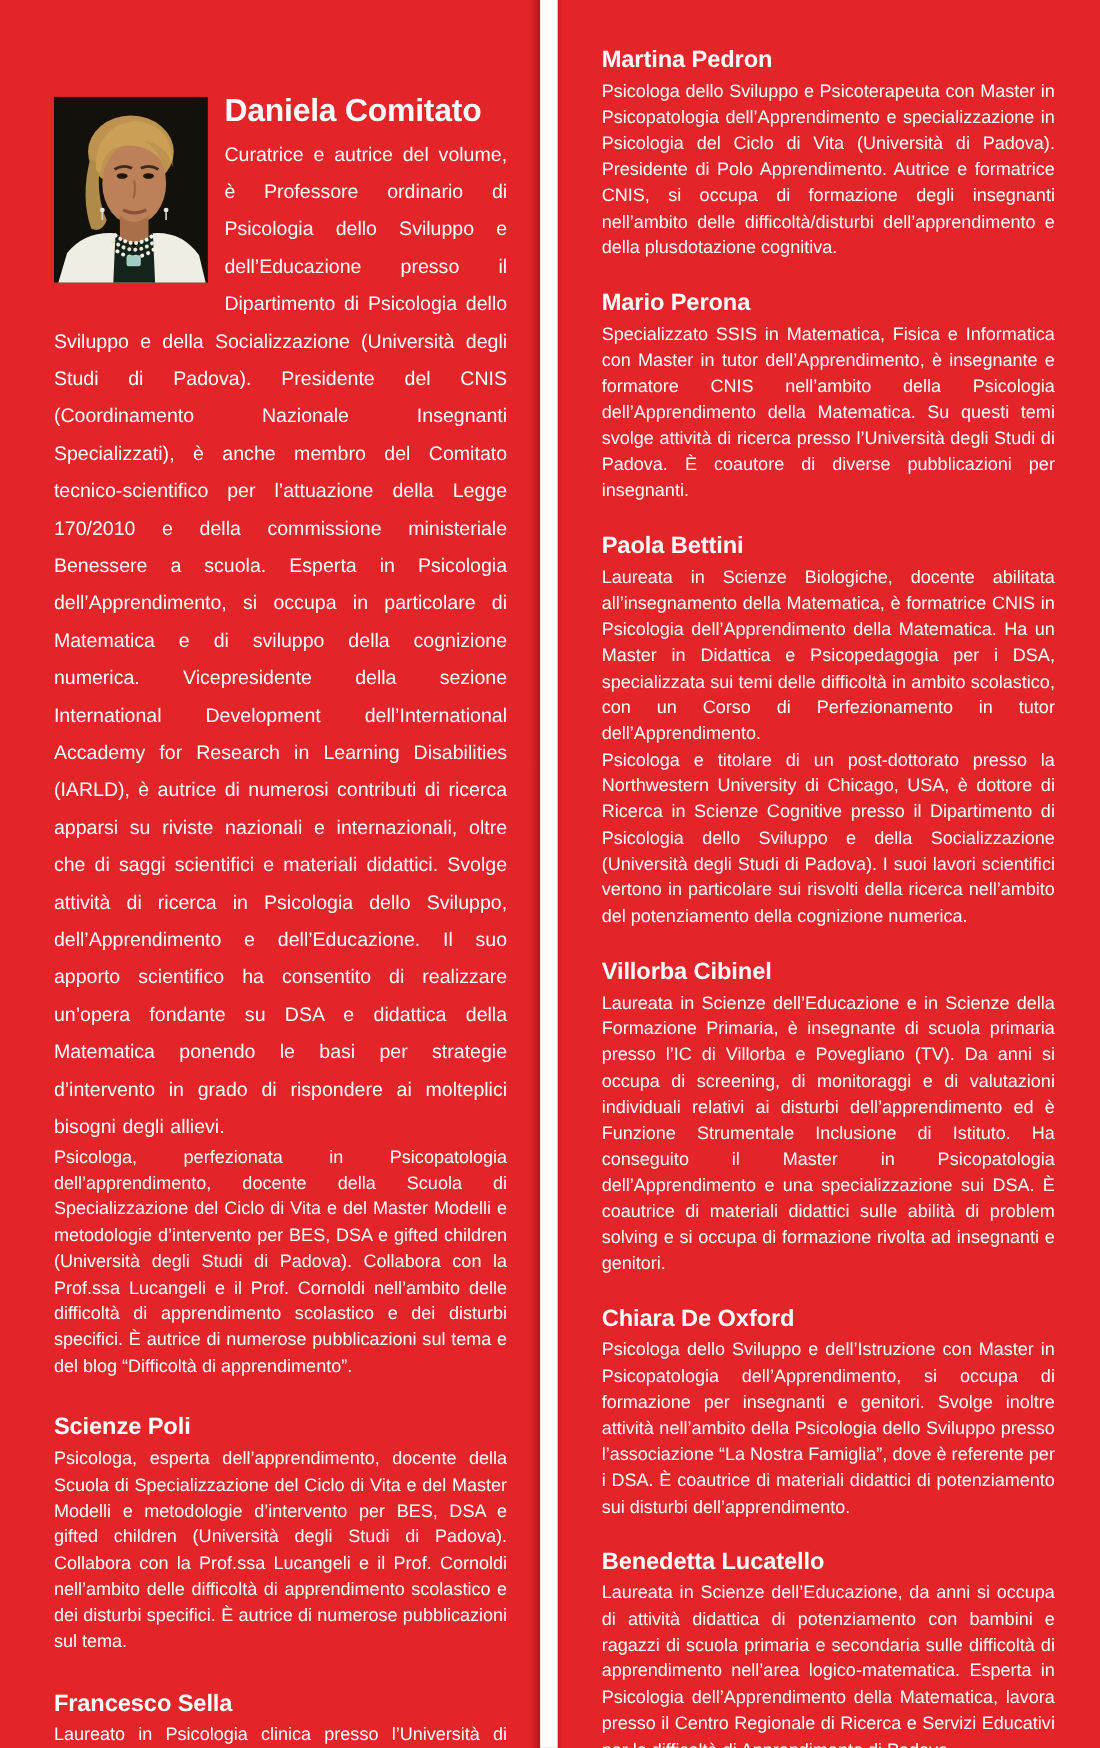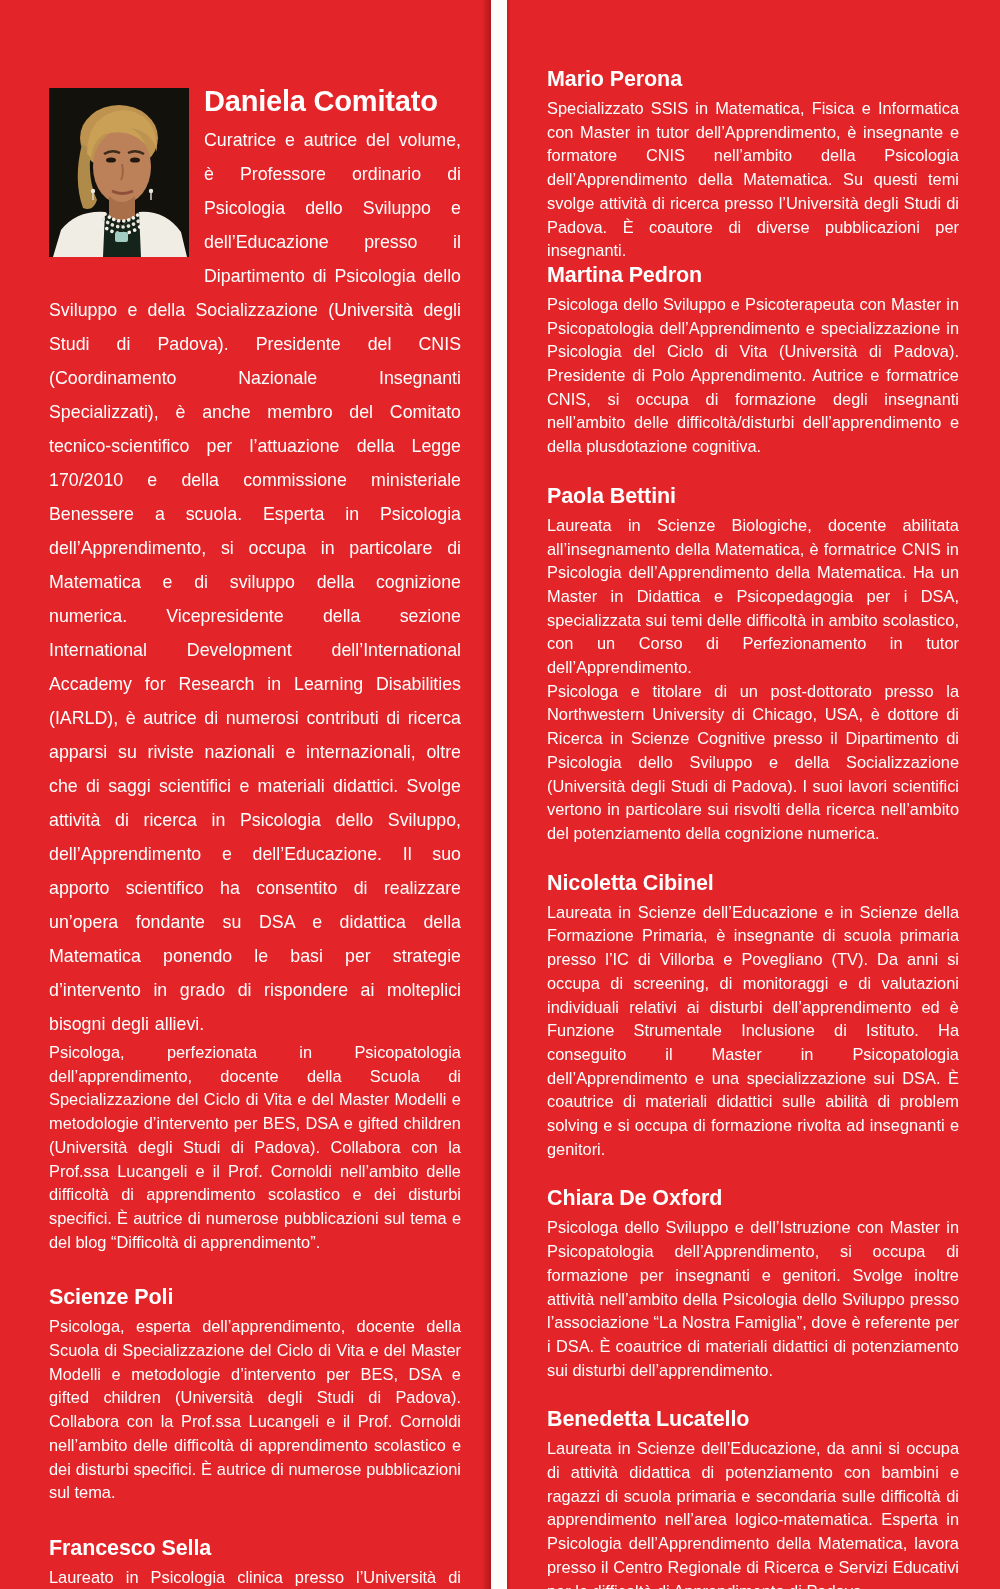--- a/index.html
+++ b/index.html
@@ -150,40 +150,40 @@
       <h2 class="author-name">Francesco Sella</h2>
       <p class="bio bio-small">Laureato in Psicologia clinica presso l’Università di Padova, ha ottenuto il dottorato in Psicologia dello sviluppo presso la stessa Università. Attualmente ricopre il ruolo di Postdoctoral Research Associate presso il dipartimento di Psicologia Sperimentale dell’Università di Oxford. Formatore CNIS in Psicologia dell’apprendimento della Matematica, si occupa di cognizione numerica e apprendimento matematico nello sviluppo tipico e atipico.</p>
     </section>
   </div>
 
   <div class="divider"></div>
 
   <div class="col col-right">
 
     <section>
-      <h2 class="author-name">Mario Perona</h2>
-      <p class="bio bio-small">Specializzato SSIS in Matematica, Fisica e Informatica con Master in tutor dell’Apprendimento, è insegnante e formatore CNIS nell’ambito della Psicologia dell’Apprendimento della Matematica. Su questi temi svolge attività di ricerca presso l’Università degli Studi di Padova. È coautore di diverse pubblicazioni per insegnanti.</p>
+      <h2 class="author-name first">Martina Pedron</h2>
+      <p class="bio bio-small">Psicologa dello Sviluppo e Psicoterapeuta con Master in Psicopatologia dell’Apprendimento e specializzazione in Psicologia del Ciclo di Vita (Università di Padova). Presidente di Polo Apprendimento. Autrice e formatrice CNIS, si occupa di formazione degli insegnanti nell’ambito delle difficoltà/disturbi dell’apprendimento e della plusdotazione cognitiva.</p>
     </section>
 
     <section>
-      <h2 class="author-name first">Martina Pedron</h2>
-      <p class="bio bio-small">Psicologa dello Sviluppo e Psicoterapeuta con Master in Psicopatologia dell’Apprendimento e specializzazione in Psicologia del Ciclo di Vita (Università di Padova). Presidente di Polo Apprendimento. Autrice e formatrice CNIS, si occupa di formazione degli insegnanti nell’ambito delle difficoltà/disturbi dell’apprendimento e della plusdotazione cognitiva.</p>
+      <h2 class="author-name">Mario Perona</h2>
+      <p class="bio bio-small">Specializzato SSIS in Matematica, Fisica e Informatica con Master in tutor dell’Apprendimento, è insegnante e formatore CNIS nell’ambito della Psicologia dell’Apprendimento della Matematica. Su questi temi svolge attività di ricerca presso l’Università degli Studi di Padova. È coautore di diverse pubblicazioni per insegnanti.</p>
     </section>
 
     <section>
       <h2 class="author-name">Paola Bettini</h2>
       <p class="bio bio-small">Laureata in Scienze Biologiche, docente abilitata all’insegnamento della Matematica, è formatrice CNIS in Psicologia dell’Apprendimento della Matematica. Ha un Master in Didattica e Psicopedagogia per i DSA, specializzata sui temi delle difficoltà in ambito scolastico, con un Corso di Perfezionamento in tutor dell’Apprendimento.</p>
     </section>
 
     <section>
       <p class="bio bio-small">Psicologa e titolare di un post-dottorato presso la Northwestern University di Chicago, USA, è dottore di Ricerca in Scienze Cognitive presso il Dipartimento di Psicologia dello Sviluppo e della Socializzazione (Università degli Studi di Padova). I suoi lavori scientifici vertono in particolare sui risvolti della ricerca nell’ambito del potenziamento della cognizione numerica.</p>
     </section>
 
     <section>
-      <h2 class="author-name">Nicoletta Cibinel</h2>
+      <h2 class="author-name">Villorba Cibinel</h2>
       <p class="bio bio-small">Laureata in Scienze dell’Educazione e in Scienze della Formazione Primaria, è insegnante di scuola primaria presso l’IC di Villorba e Povegliano (TV). Da anni si occupa di screening, di monitoraggi e di valutazioni individuali relativi ai disturbi dell’apprendimento ed è Funzione Strumentale Inclusione di Istituto. Ha conseguito il Master in Psicopatologia dell’Apprendimento e una specializzazione sui DSA. È coautrice di materiali didattici sulle abilità di problem solving e si occupa di formazione rivolta ad insegnanti e genitori.</p>
     </section>
 
     <section>
       <h2 class="author-name">Chiara De Oxford</h2>
       <p class="bio bio-small">Psicologa dello Sviluppo e dell’Istruzione con Master in Psicopatologia dell’Apprendimento, si occupa di formazione per insegnanti e genitori. Svolge inoltre attività nell’ambito della Psicologia dello Sviluppo presso l’associazione “La Nostra Famiglia”, dove è referente per i DSA. È coautrice di materiali didattici di potenziamento sui disturbi dell’apprendimento.</p>
     </section>
 
     <section>
       <h2 class="author-name">Benedetta Lucatello</h2>

